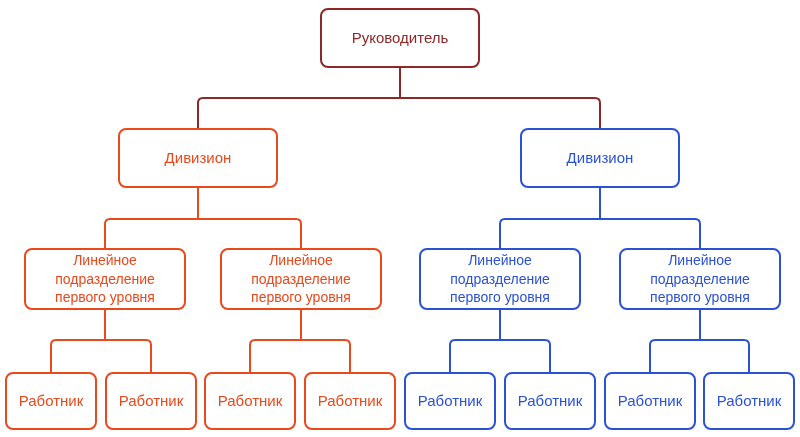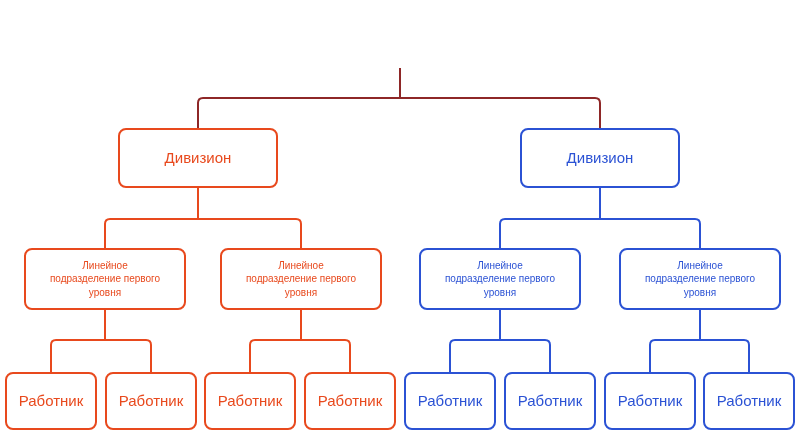--- a/index.html
+++ b/index.html
@@ -50,21 +50,21 @@
     color: var(--root-color, #8E2727);
   }
   .node-left {
     border-color: var(--left-branch-color, #E8491D);
     color: var(--left-branch-color, #E8491D);
   }
   .node-right {
     border-color: var(--right-branch-color, #2B52D4);
     color: var(--right-branch-color, #2B52D4);
   }
-  .node-dept { font-size: 10px; }
+  .node-dept { font-size: 14px; }
   .node-dept .wrap { display: inline-block; max-width: 118px; }
 
   
   #n-root  { left: 320px; top: 8px;   width: 160px; height: 60px; }
   #n-div1  { left: 118px; top: 128px; width: 160px; height: 60px; }
   #n-div2  { left: 520px; top: 128px; width: 160px; height: 60px; }
   #n-dep1  { left: 24px;  top: 248px; width: 162px; height: 62px; }
   #n-dep2  { left: 220px; top: 248px; width: 162px; height: 62px; }
   #n-dep3  { left: 419px; top: 248px; width: 162px; height: 62px; }
   #n-dep4  { left: 619px; top: 248px; width: 162px; height: 62px; }
@@ -99,20 +99,23 @@
     <path class="stroke-right" d="M600,188 L600,219"></path>
     <path class="stroke-right" d="M500,248 L500,224 Q500,219 505,219 L695,219 Q700,219 700,224 L700,248"></path>
 
     <path class="stroke-right" d="M500,310 L500,340"></path>
     <path class="stroke-right" d="M450,372 L450,345 Q450,340 455,340 L545,340 Q550,340 550,345 L550,372"></path>
 
     <path class="stroke-right" d="M700,310 L700,340"></path>
     <path class="stroke-right" d="M650,372 L650,345 Q650,340 655,340 L744,340 Q749,340 749,345 L749,372"></path>
   </svg>
 
+  <div id="n-root" class="node node-root">
+    <span>Руководитель</span>
+  </div>
 
   <div id="n-div1" class="node node-left">
     <span>Дивизион</span>
   </div>
   <div id="n-div2" class="node node-right">
     <span>Дивизион</span>
   </div>
 
   <div id="n-dep1" class="node node-left node-dept">
     <span class="wrap">Линейное подразделение первого уровня</span>

